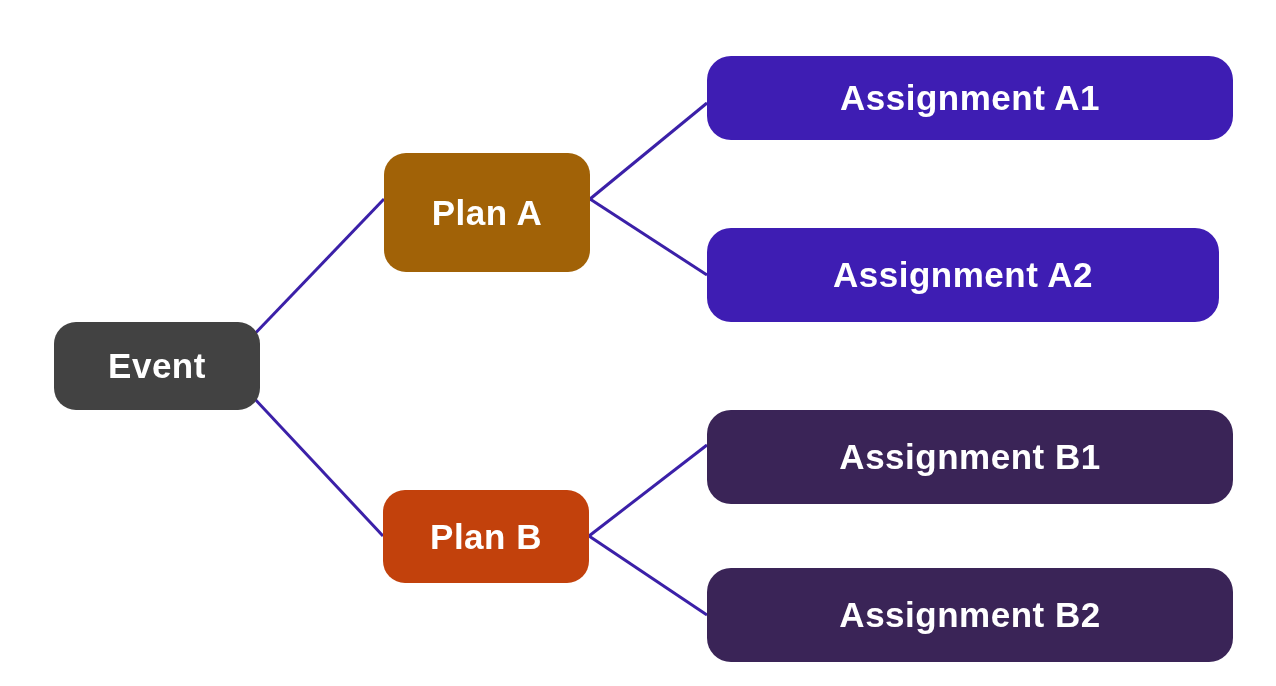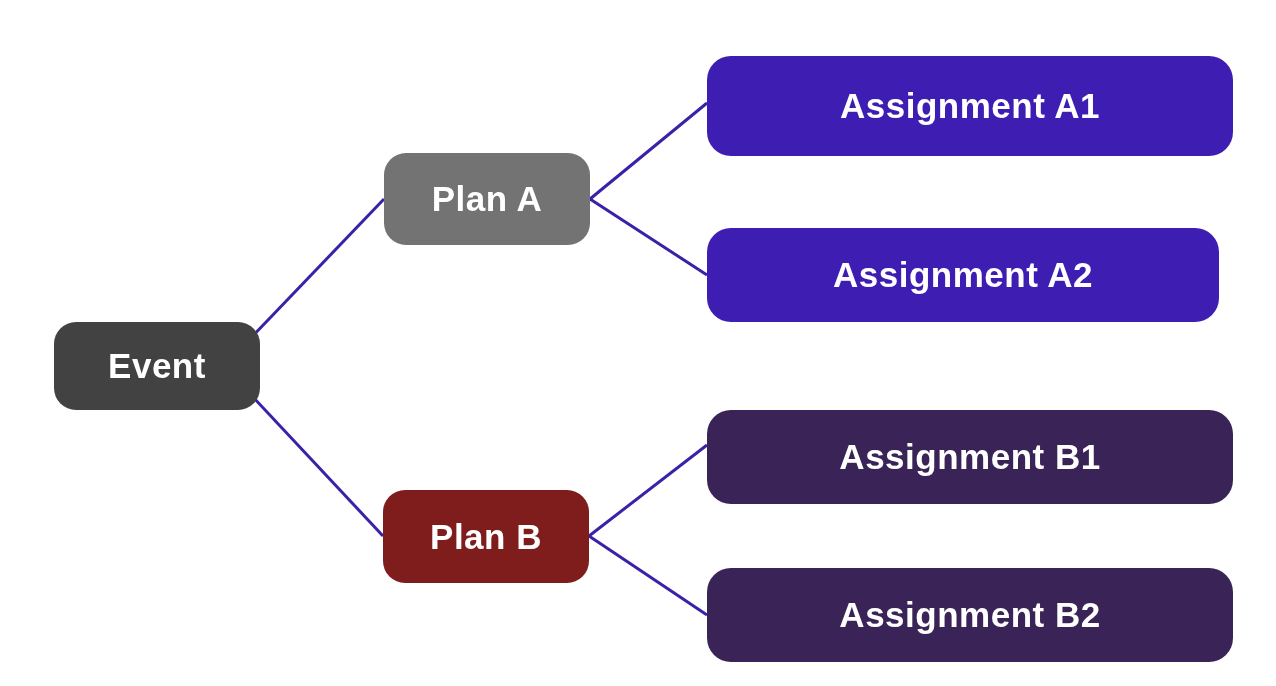--- a/index.html
+++ b/index.html
@@ -33,23 +33,23 @@
     align-items: center;
     justify-content: center;
     border-radius: 24px;
     color: #ffffff;
     font-weight: bold;
     font-size: 35px;
     letter-spacing: 0.5px;
     box-sizing: border-box;
   }
   .node-event        { left: 18px;  top: 322px; width: 206px; height: 88px; background: #424242; border-radius: 22px; margin-left: 36px; }
-  .node-plan-a       { left: 384px; top: 153px; width: 206px; height: 92px; background: #737373; border-radius: 22px; }
-  .node-plan-b       { left: 383px; top: 490px; width: 206px; height: 93px; background: #7f1d1d; border-radius: 22px; }
-  .node-assignment-a1{ left: 707px; top: 56px;  width: 526px; height: 100px; background: #3e1db3; }
+  .node-plan-a       { left: 384px; top: 153px; width: 206px; height: 119px; background: #a16207; border-radius: 22px; }
+  .node-plan-b       { left: 383px; top: 490px; width: 206px; height: 93px; background: #c2410c; border-radius: 22px; }
+  .node-assignment-a1{ left: 707px; top: 56px;  width: 526px; height: 84px; background: #3e1db3; }
   .node-assignment-a2{ left: 707px; top: 228px; width: 512px; height: 94px; background: #3e1db3; }
   .node-assignment-b1{ left: 707px; top: 398px; width: 526px; height: 94px; background: #3a2457; margin-top: 12px; }
   .node-assignment-b2{ left: 707px; top: 568px; width: 526px; height: 94px; background: #3a2457; justify-content: center; }
 </style>
 </head>
 <body>
 
 <div class="canvas">
 
   <svg class="edges" width="1276" height="686" viewBox="0 0 1276 686" aria-hidden="true">

